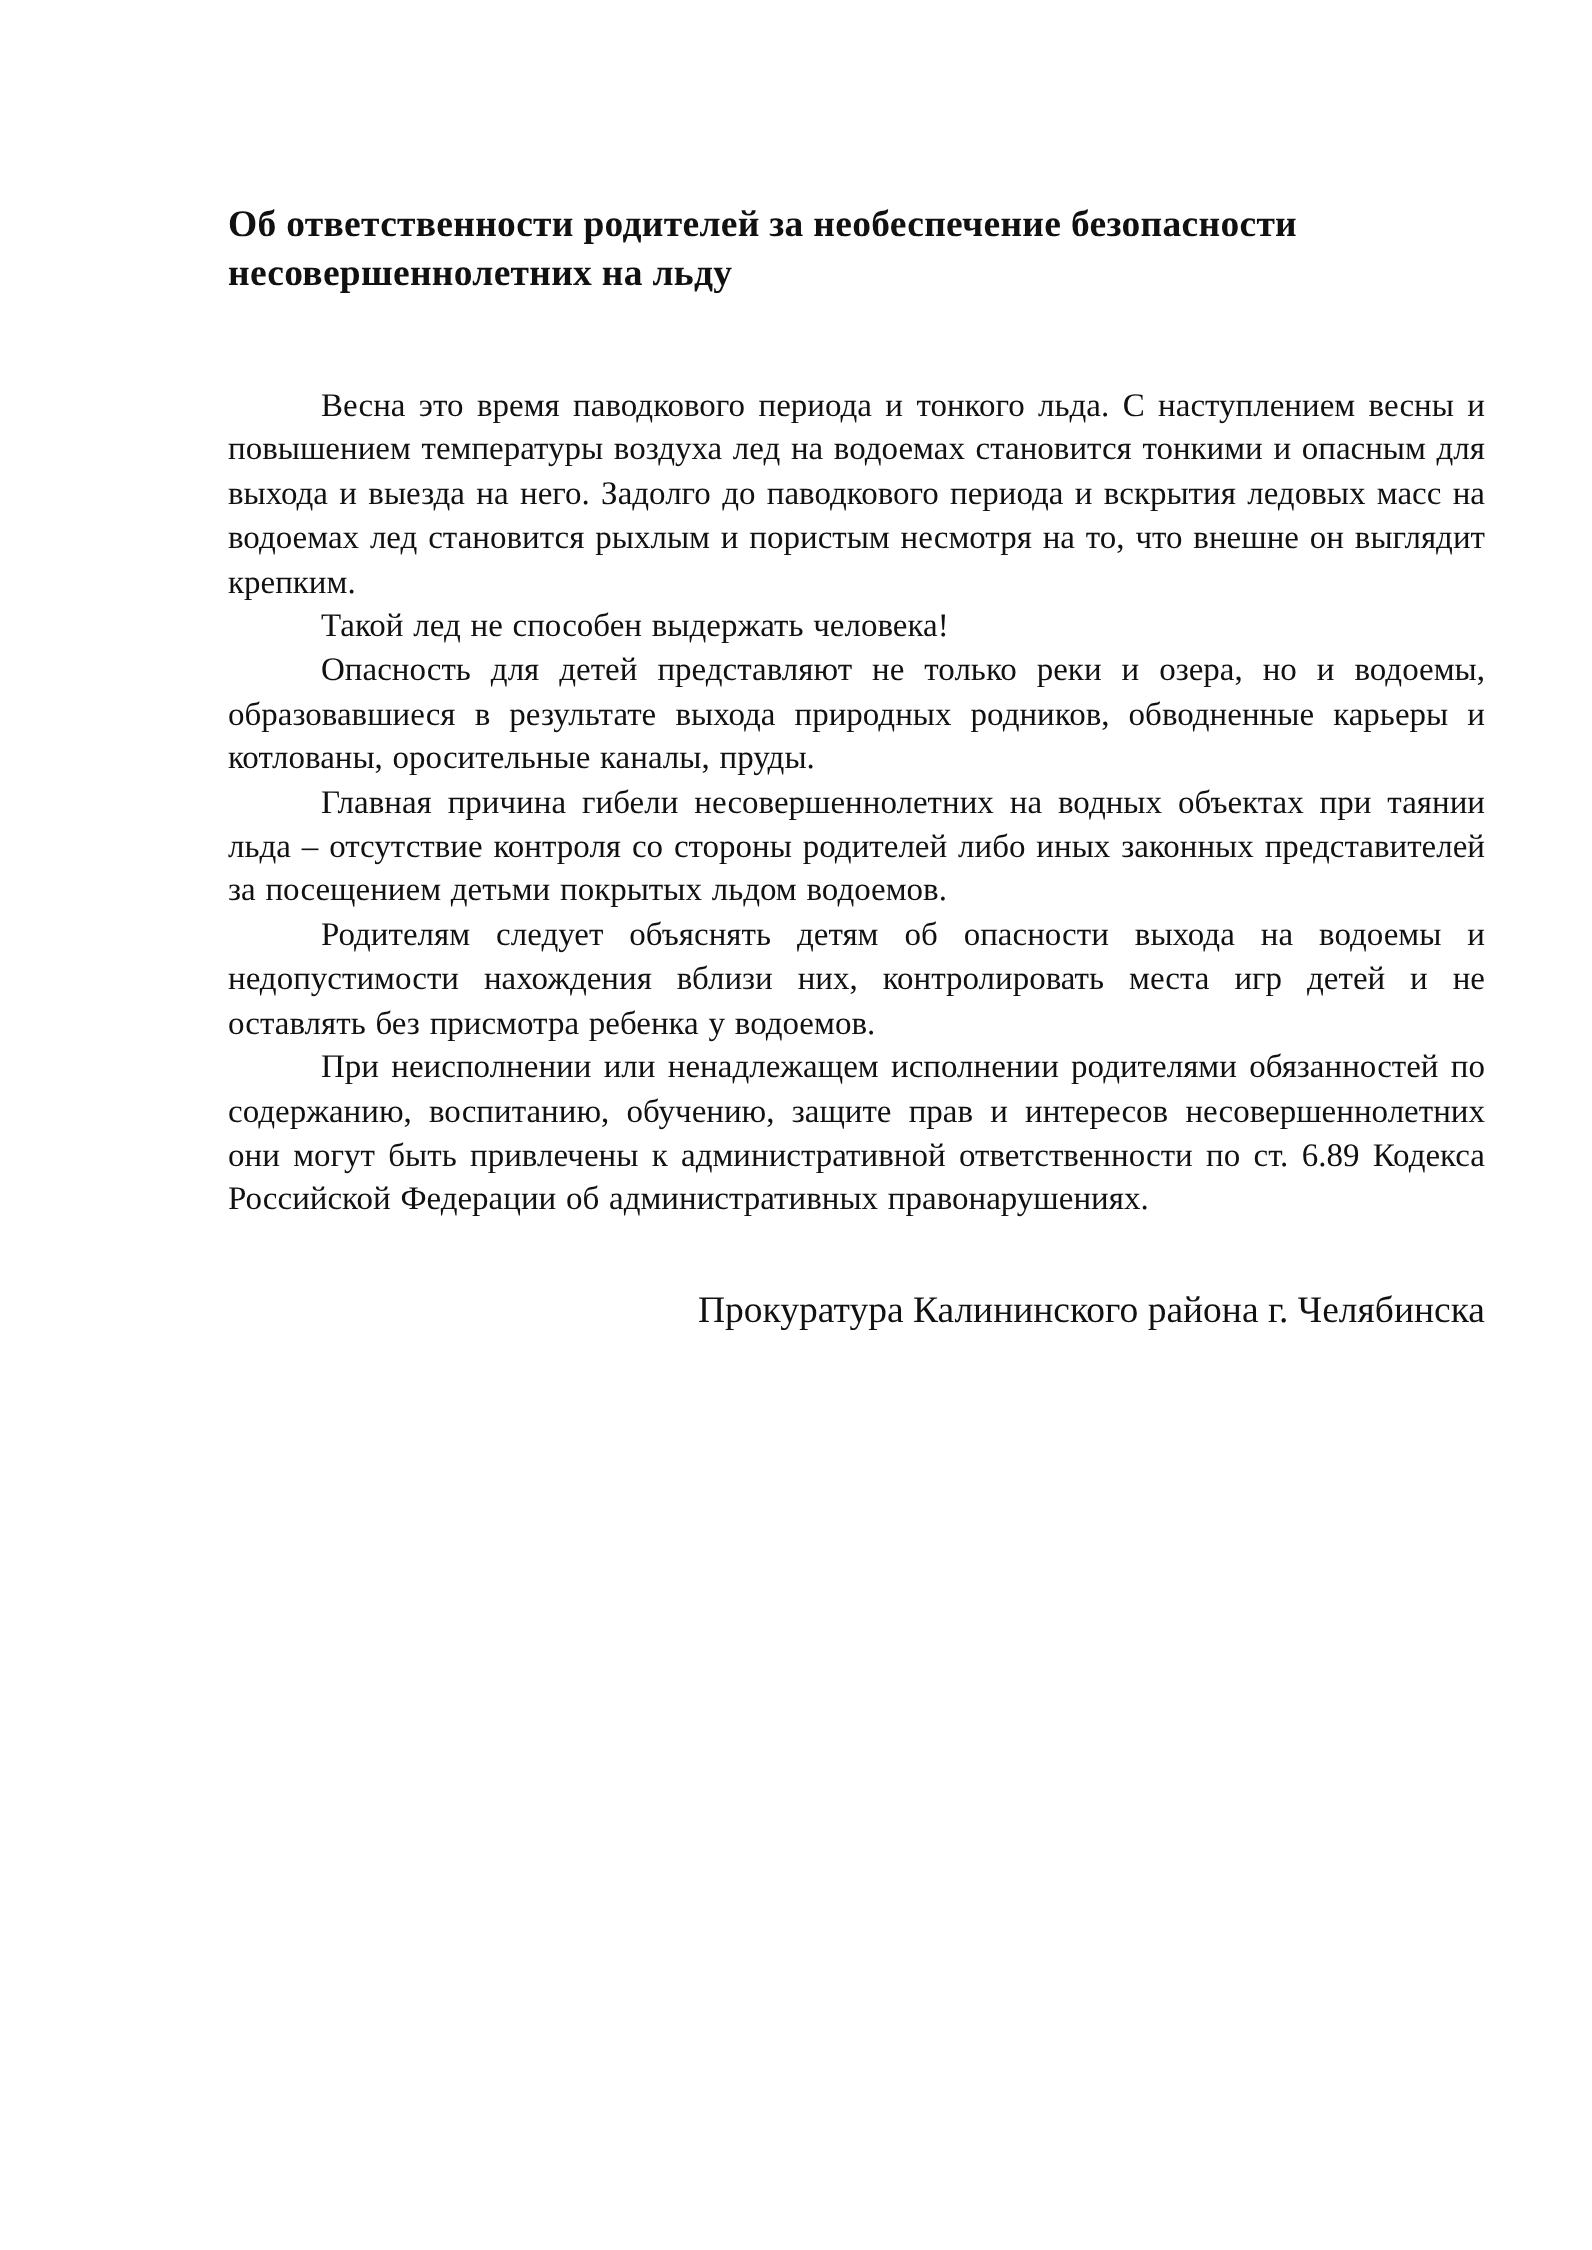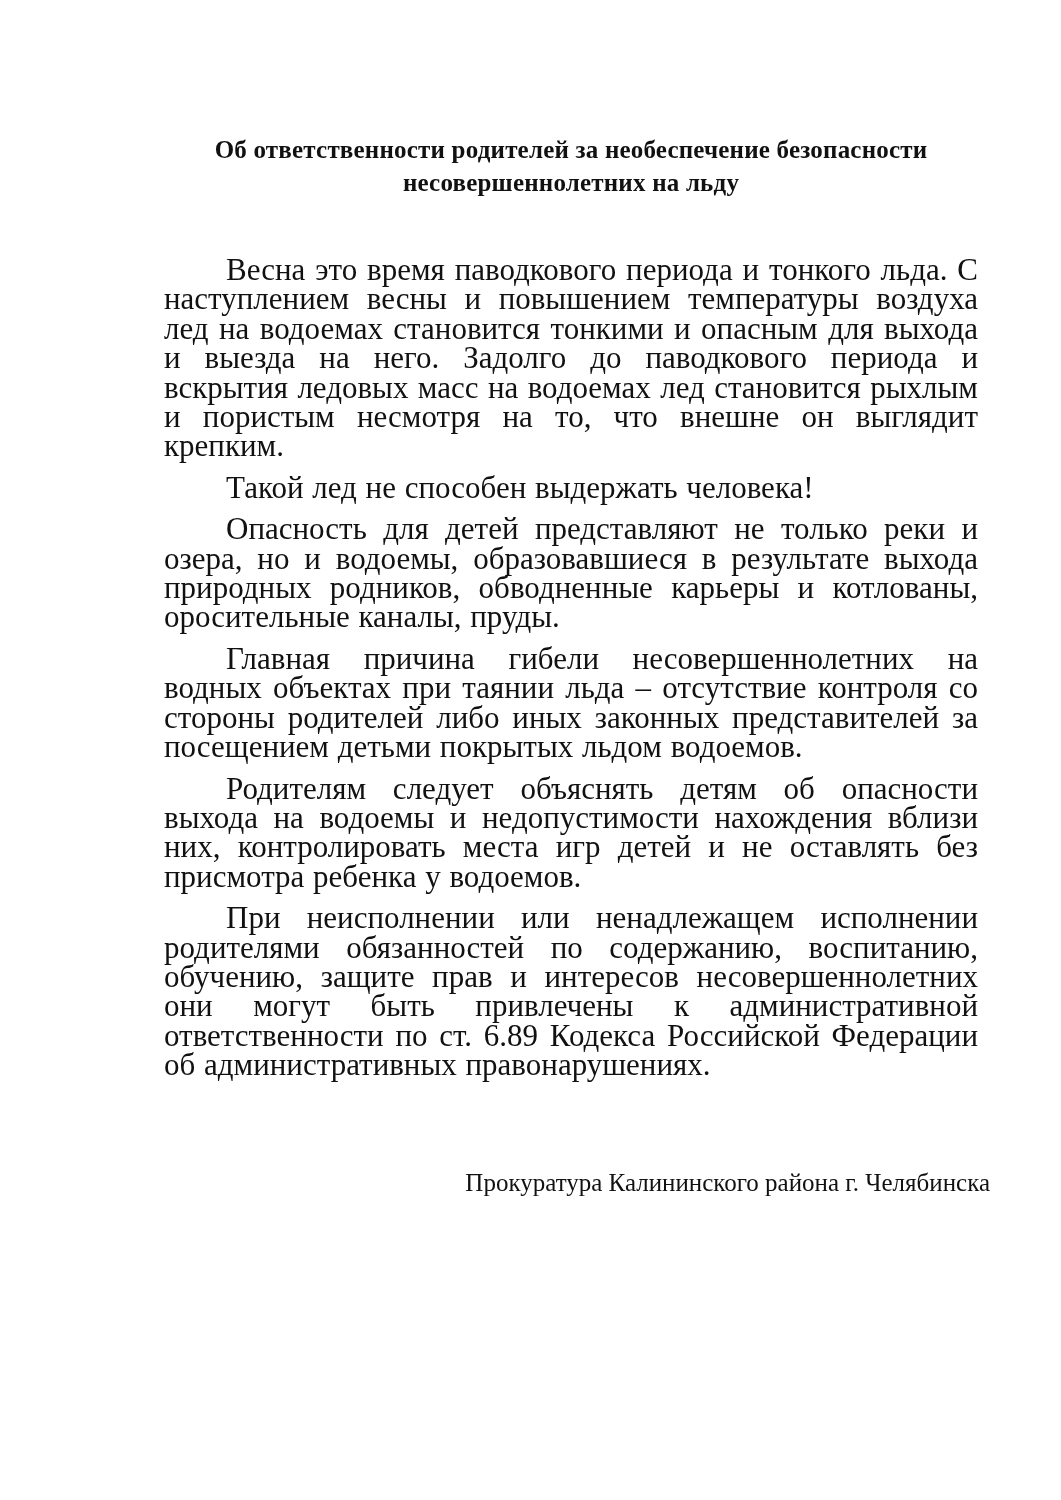--- a/index.html
+++ b/index.html
@@ -16,33 +16,33 @@
     font-family: "Liberation Serif", "DejaVu Serif", serif;
     box-sizing: border-box;
     padding: 133px 71px 0 152px; 
     overflow: hidden;
   }
   .doc-title {
     margin: 0 0 56px 0;
     font-size: 25px;
     line-height: 33px;
     font-weight: bold;
-    text-align: center;
+    text-align: left;
     letter-spacing: 0.2px;
   }
   .doc-body p {
-    margin: 12px;
-    font-size: 31px;
+    margin: 0;
+    font-size: 22px;
     line-height: 29.4px;
     text-align: justify;
     text-indent: 62px;
     word-spacing: 1px;
   }
   .signature {
-    margin: 88px 0 0 0;
+    margin: 45px 0 0 0;
     font-size: 25px;
     line-height: 29.4px;
     text-align: right;
   }
 </style>
 </head>
 <body>
 
 <div class="page">
 

